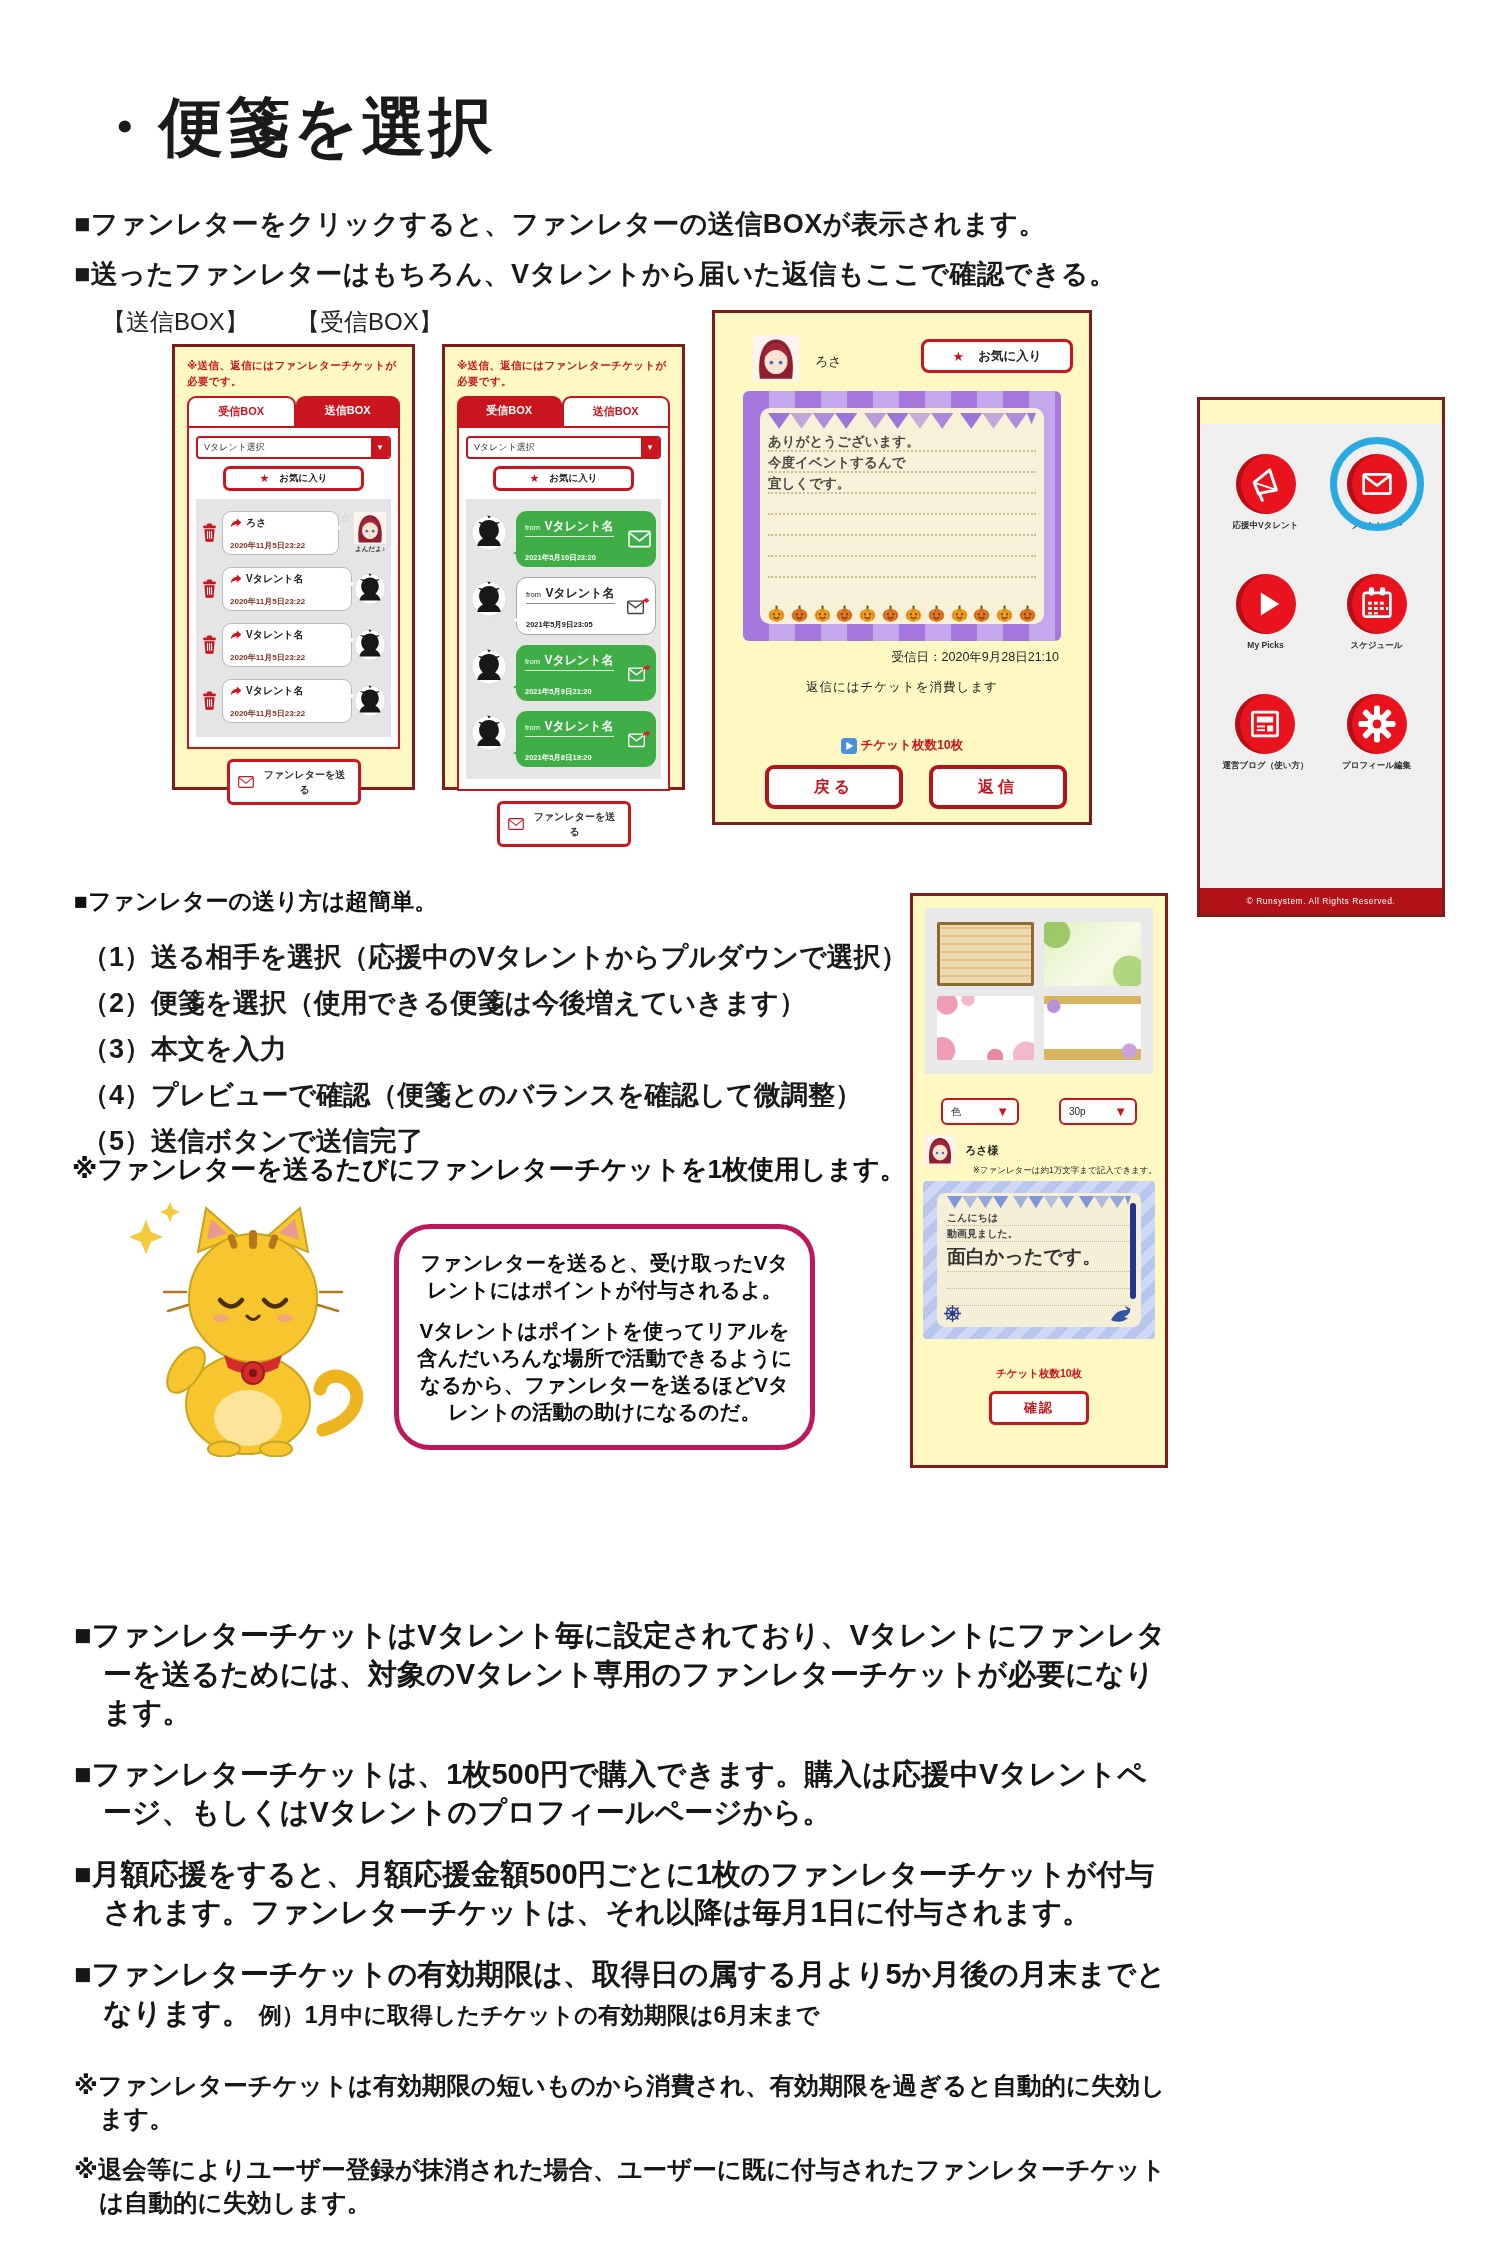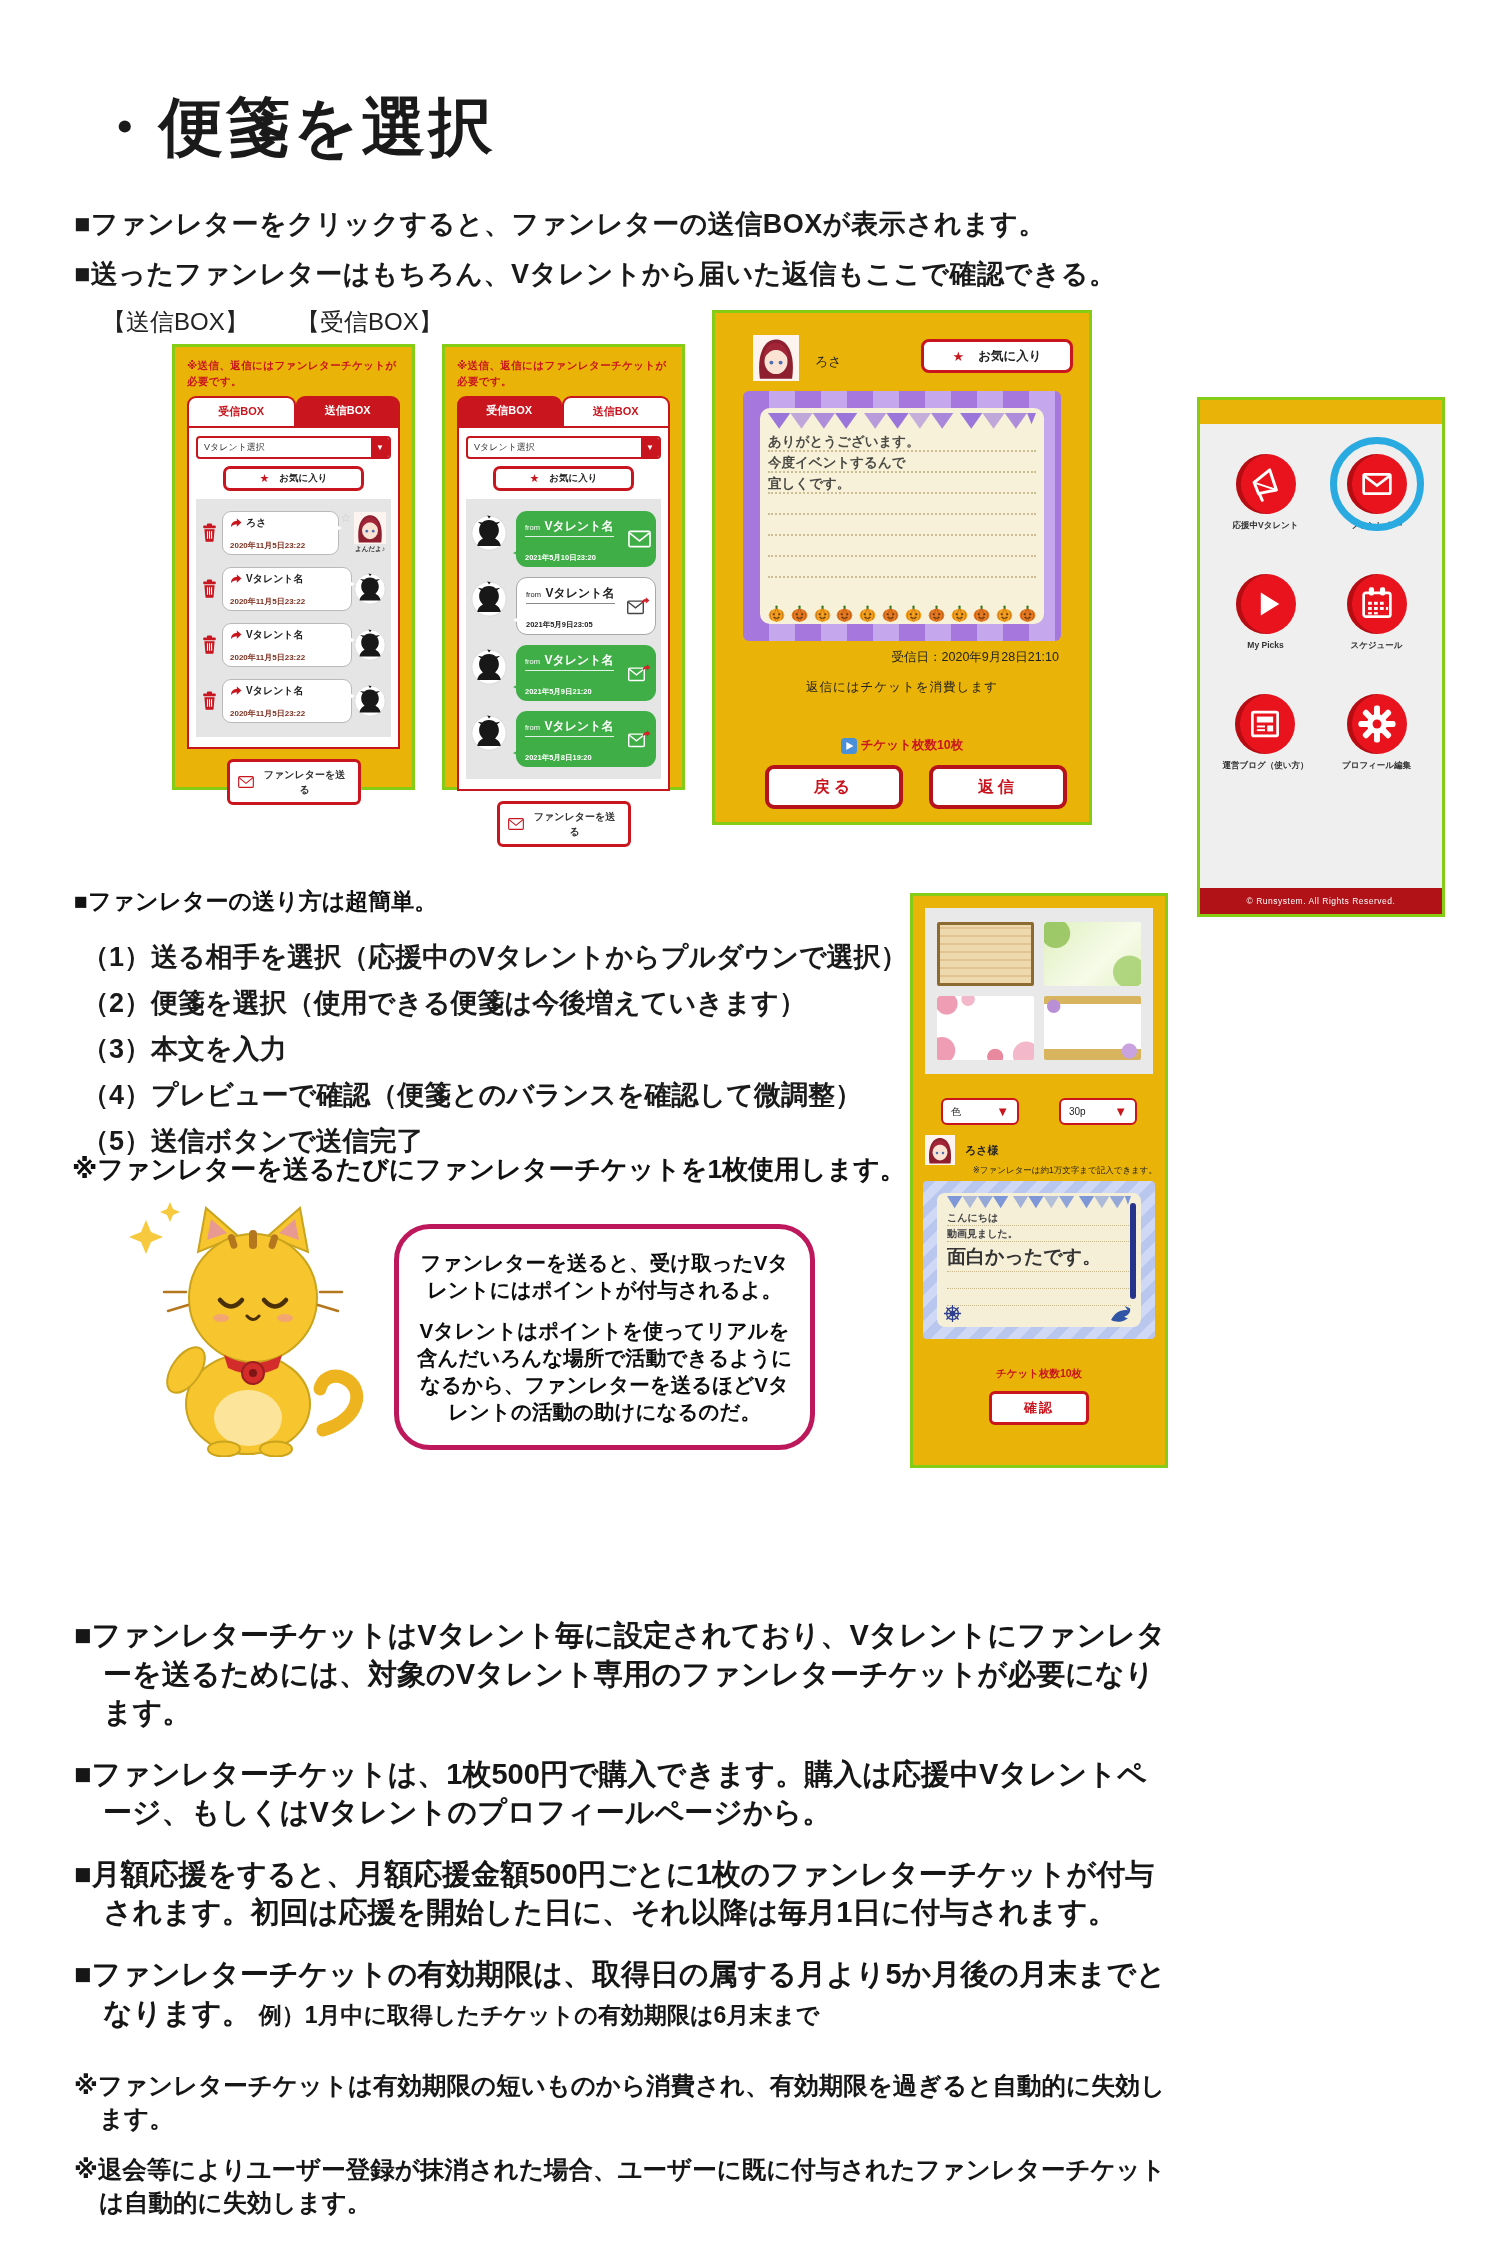--- a/index.html
+++ b/index.html
@@ -8,21 +8,21 @@
   font-family:"Liberation Sans","DejaVu Sans",sans-serif;color:#111}
 
 
 .title{position:absolute;left:92px;top:84px;font-size:64px;font-weight:900;letter-spacing:3px;color:#1a1a1a}
 .intro{position:absolute;left:74px;font-size:27px;font-weight:bold;letter-spacing:.5px;color:#1a1a1a}
 .l1{top:206px}.l2{top:256px}
 .cap{position:absolute;top:306px;font-size:24px;color:#222}
 .cap-send{left:102px}.cap-recv{left:296px}
 
 
-.phone{position:absolute;border:3px solid #84cc16;background:#eab308}
+.phone{position:absolute;border:3px solid #7f1d1d;background:#fef9c3}
 
 
 .phone1{left:172px;top:344px;width:243px;height:446px;padding:10px 12px 0}
 .phone2{left:442px;top:344px;width:243px;height:446px;padding:10px 12px 0}
 .notice{color:#c8151e;font-weight:bold;font-size:10.5px;line-height:1.55;letter-spacing:.4px}
 .tabs{display:flex;margin-top:6px;height:30px}
 .tab{flex:1;display:flex;align-items:center;justify-content:center;font-size:11px;font-weight:bold;border-radius:9px 9px 0 0;cursor:pointer}
 .tab.on{background:#c8151e;color:#fff}
 .tab.off{background:#fff;color:#c8151e;border:2px solid #c8151e;border-bottom:none}
 .panel{border:2px solid #c8151e;padding:8px 7px 10px;background:#fff}
@@ -686,21 +686,21 @@
         <div class="bscroll"></div>
       </div>
     </div>
     <div class="p5ticket">チケット枚数10枚</div>
     <div class="confirm">確認</div>
   </div>
 
   <div class="details">
     <div class="db">■ファンレターチケットはVタレント毎に設定されており、Vタレントにファンレターを送るためには、対象のVタレント専用のファンレターチケットが必要になります。</div>
     <div class="db">■ファンレターチケットは、1枚500円で購入できます。購入は応援中Vタレントページ、もしくはVタレントのプロフィールページから。</div>
-    <div class="db">■月額応援をすると、月額応援金額500円ごとに1枚のファンレターチケットが付与されます。初回は応援を開始した日に、それ以降は毎月1日に付与されます。</div>
+    <div class="db">■月額応援をすると、月額応援金額500円ごとに1枚のファンレターチケットが付与されます。ファンレターチケットは、それ以降は毎月1日に付与されます。</div>
     <div class="db">
       <span>■ファンレターチケットの有効期限は、取得日の属する月より5か月後の月末までとなります。</span>
       <span class="ex">例）1月中に取得したチケットの有効期限は6月末まで</span>
     </div>
     <div class="notes">
       <div class="dn">※ファンレターチケットは有効期限の短いものから消費され、有効期限を過ぎると自動的に失効します。</div>
       <div class="dn">※退会等によりユーザー登録が抹消された場合、ユーザーに既に付与されたファンレターチケットは自動的に失効します。</div>
     </div>
   </div>
 

